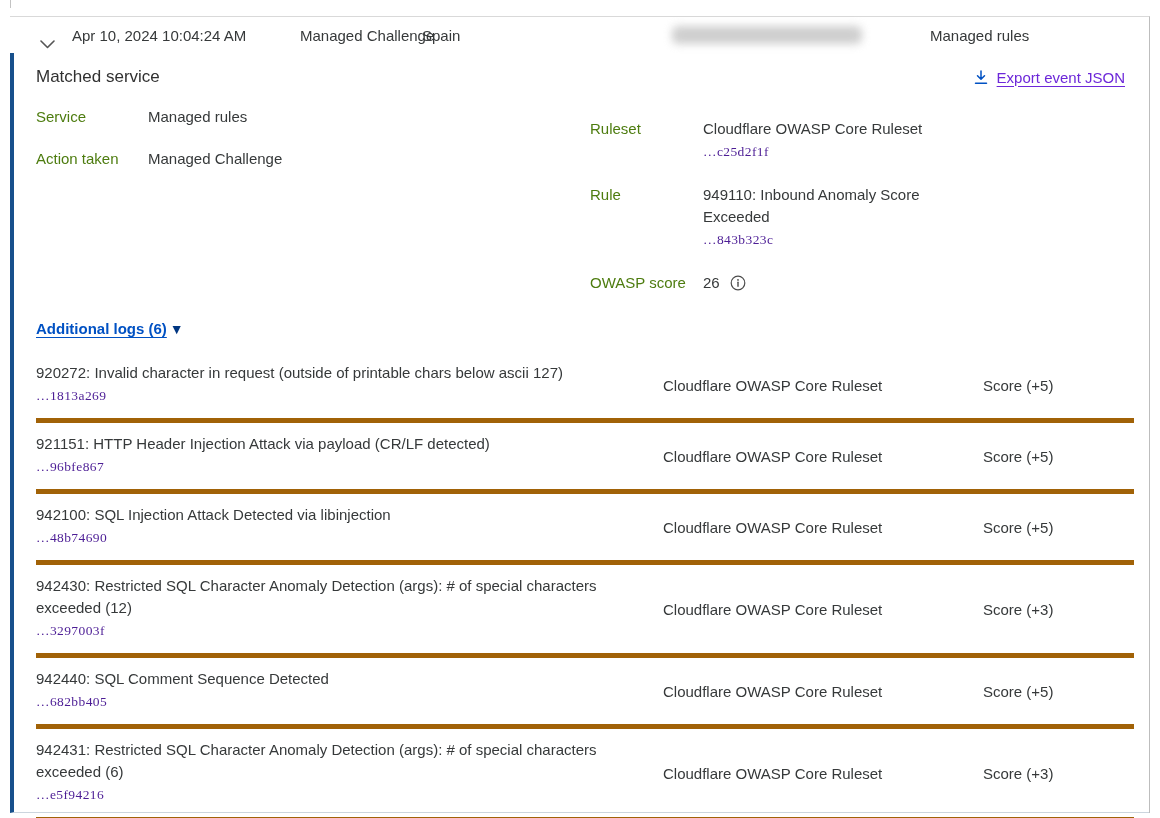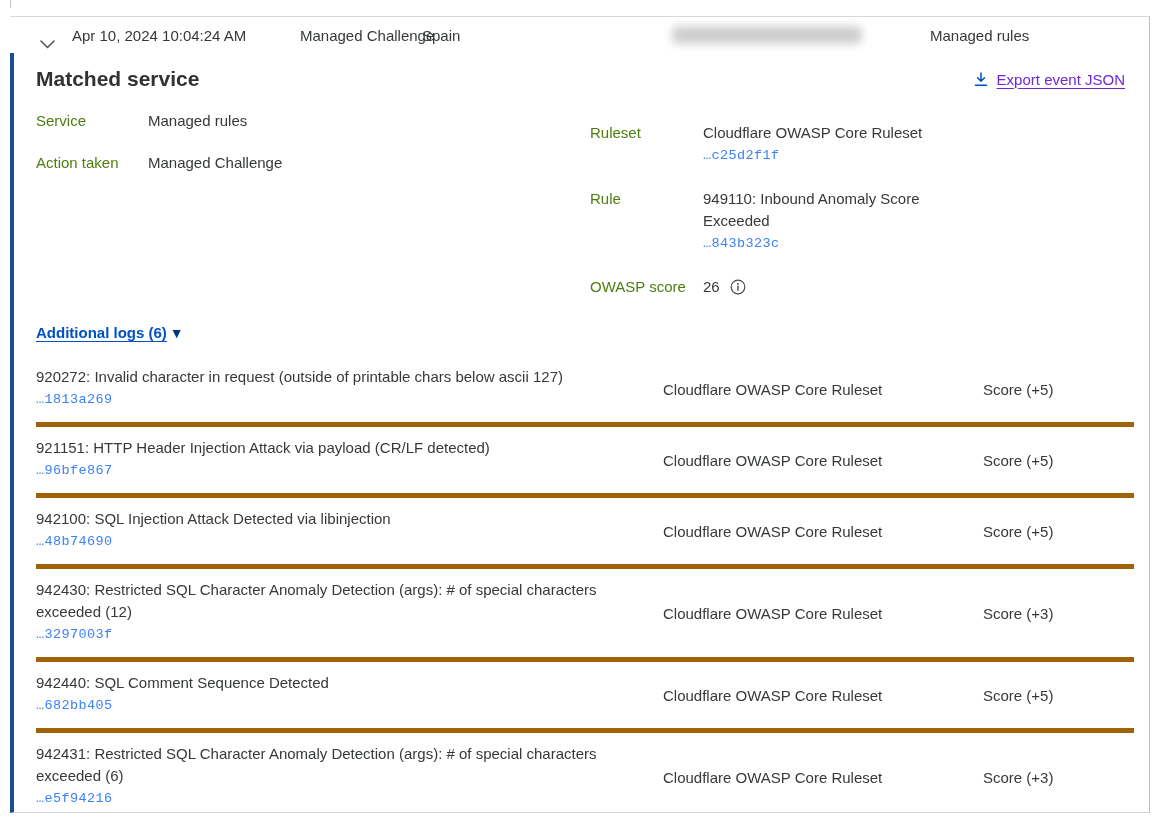--- a/index.html
+++ b/index.html
@@ -26,33 +26,33 @@
     position:absolute;left:662px;top:9px;width:190px;height:18px;
     background:#bfbfbf;border-radius:6px;filter:blur(4px);opacity:.75;
   }
   
   .event-detail{
     flex:1 1 auto;min-height:0;box-sizing:border-box;
     border-left:4px solid #17508c;border-bottom:1px solid #ccd5de;
     display:flex;flex-direction:column;
   }
   .detail-top{display:flex;justify-content:space-between;align-items:center;padding:14px 24px 0 22px;}
-  .detail-title{font-size:21px;font-weight:700;color:#313131;}
+  .detail-title{font-size:17px;font-weight:400;color:#313131;}
   .export-link{display:inline-flex;align-items:center;gap:9px;color:#6d28d9;text-decoration:none;cursor:pointer;}
   .export-link .lbl{text-decoration:underline;text-underline-offset:3px;}
   
   .fields{position:relative;margin-top:19px;height:196px;flex:0 0 auto;}
   .col-left{position:absolute;left:22px;top:0;}
   .col-right{position:absolute;left:576px;top:12px;}
   .field{display:flex;margin-bottom:20px;line-height:22px;}
   .field-label{width:112px;flex:0 0 auto;color:#4d7c0f;}
   .col-right .field-label{width:113px;}
   .field-value{color:#36393a;max-width:240px;}
   .rule-name{max-width:235px;}
-  .hash{font-family:Liberation Mono, monospace;font-size:13.5px;color:#3b82f6;line-height:24px;letter-spacing:.4px;}
+  .hash{font-family:Liberation Serif, serif;font-size:13.5px;color:#4c1d95;line-height:24px;letter-spacing:.4px;}
   .owasp-val{display:flex;align-items:center;gap:10px;}
   .info-icon{display:inline-flex;cursor:pointer;}
   
   .additional-logs{margin-left:22px;margin-top:16px;display:inline-flex;align-items:center;line-height:22px;
     color:#0051c3;text-decoration:none;cursor:pointer;align-self:flex-start;font-weight:bold;}
   .additional-logs .lbl{text-decoration:underline;text-underline-offset:3px;}
   .caret{color:#003681;font-size:14px;margin-left:3px;line-height:1;}
   .logs-table{margin:12px 15px 0 22px;flex:0 0 auto;}
   .log-row{
     display:grid;grid-template-columns:627px 320px 1fr;align-items:center;

